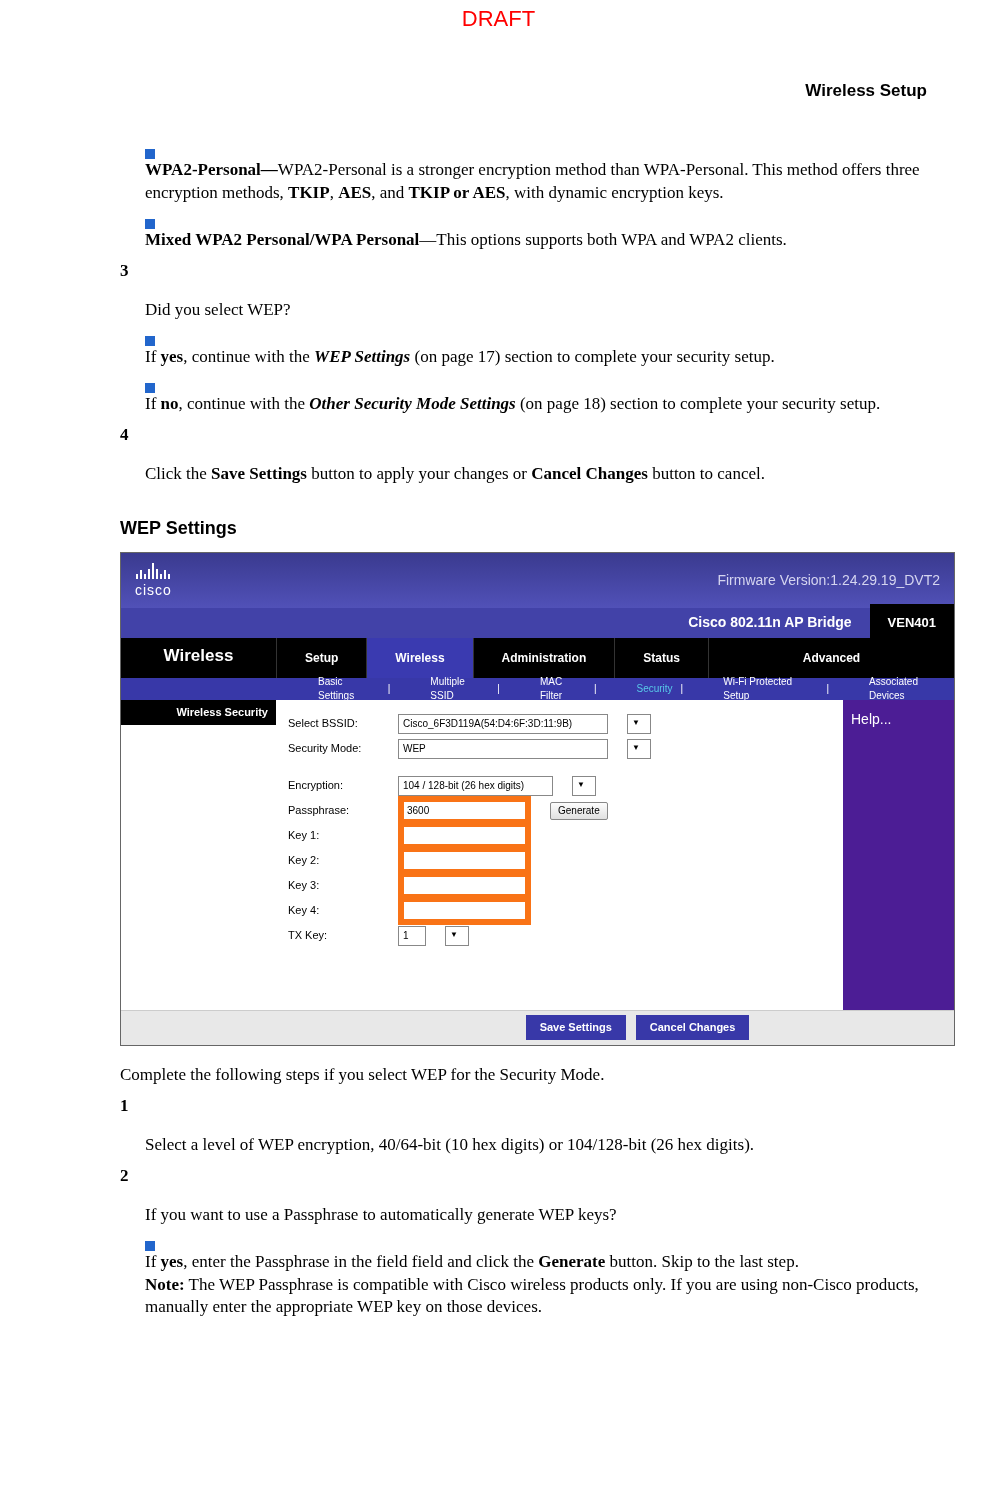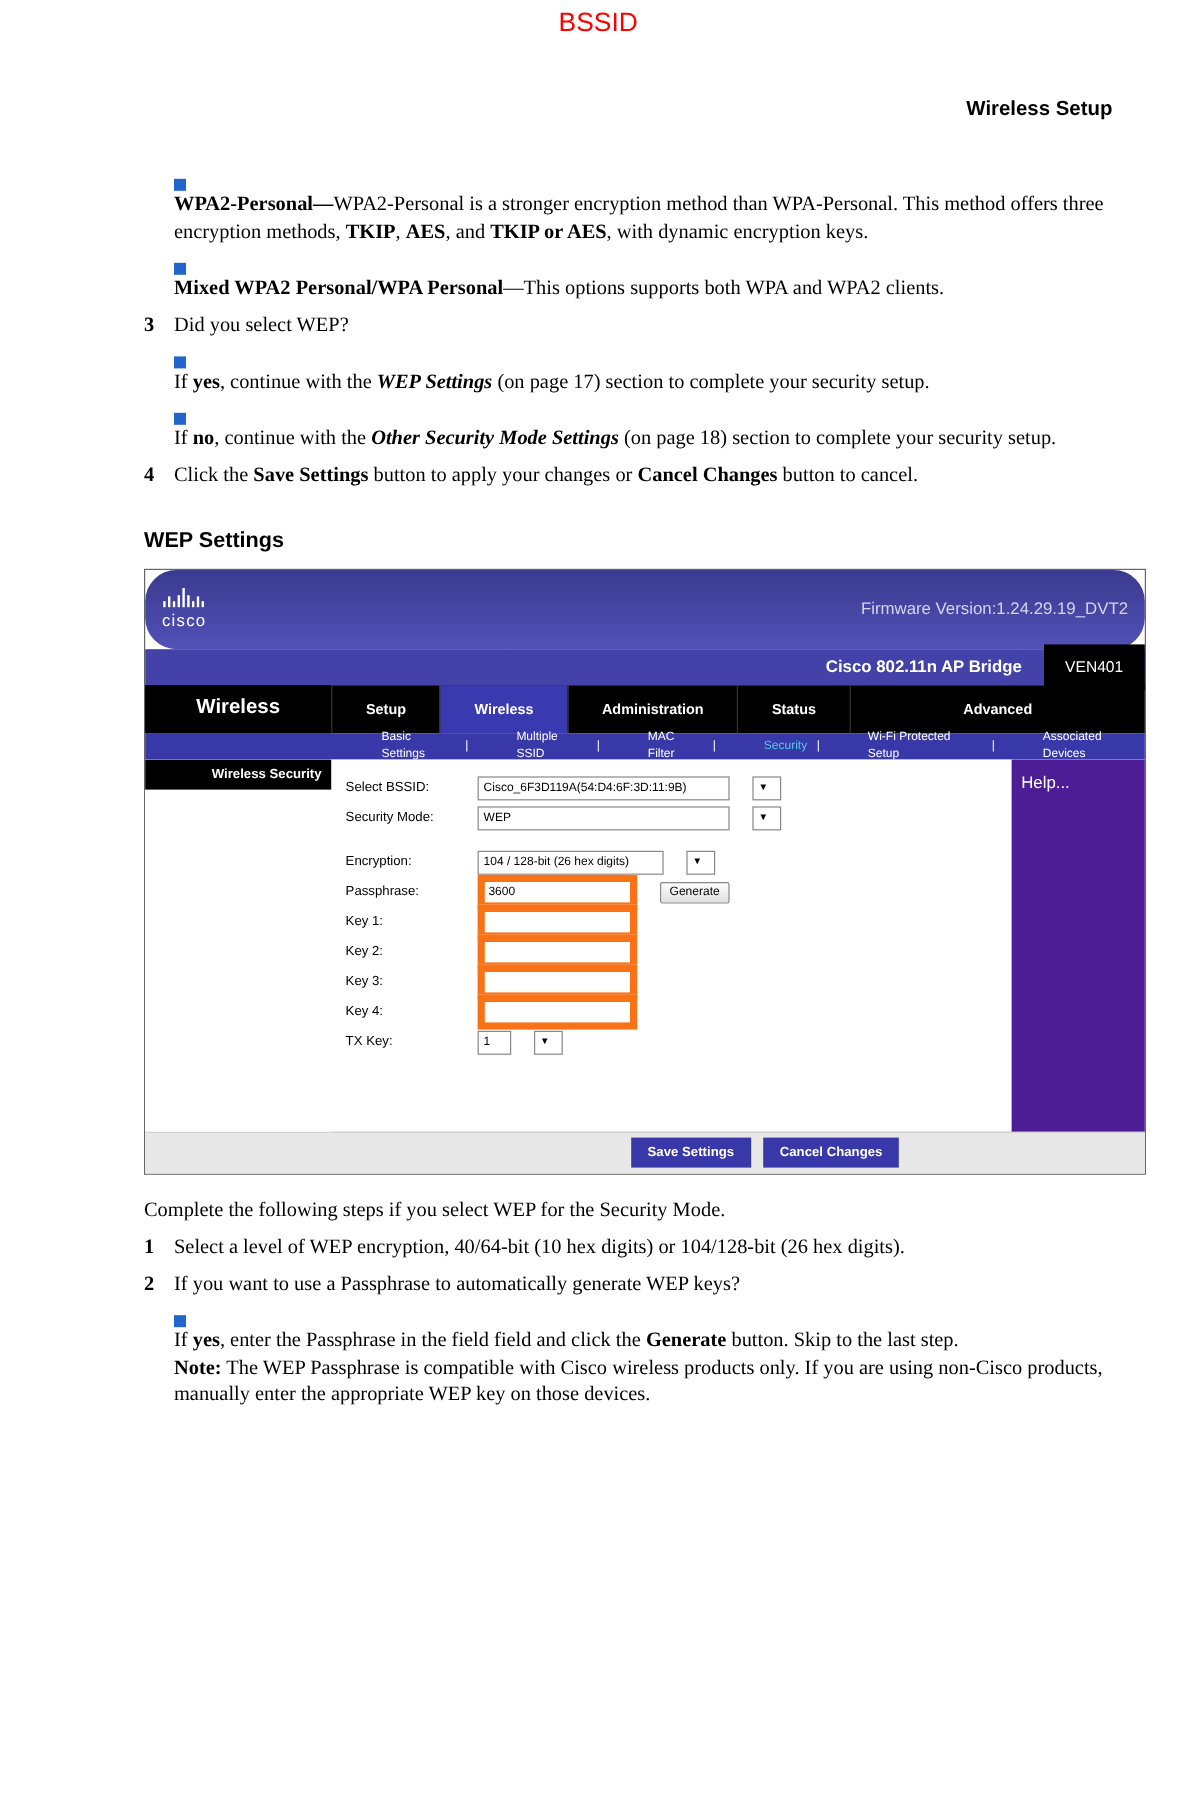--- a/index.html
+++ b/index.html
@@ -48,21 +48,21 @@
     flex: 0 0 auto;
     width: 10px;
     height: 10px;
     background: #2266cc;
     margin-top: 6px;
     margin-right: 18px;
   }
   .bullet-text { flex: 1; }
   .num-item { display: flex; margin-bottom: 8px; }
   .num { flex: 0 0 25px; font-weight: bold; }
-  .num-text { flex: 1; }
+  .num-text { flex: 1; margin-top: 39px; }
   .bold { font-weight: bold; }
   .italic-bold { font-style: italic; font-weight: bold; }
   .section-heading {
     font-family: Arial, sans-serif;
     font-weight: bold;
     font-size: 18px;
     margin-top: 30px;
     margin-bottom: 12px;
   }
 
@@ -71,26 +71,25 @@
     width: 833px;
     border: 1px solid #666;
     font-family: Arial, sans-serif;
     font-size: 11px;
     color: #fff;
     background: #fff;
     margin-bottom: 18px;
   }
   .ss-top {
     background: linear-gradient(#3a3a8f, #5151b8);
-    height: 66px;
+    height: 55px;
     display: flex;
     align-items: center;
     justify-content: space-between;
     padding: 0 14px;
-    border-radius: 26px;
   }
   .cisco-logo {
     display: flex;
     flex-direction: column;
     align-items: center;
     color: #fff;
   }
   .cisco-bars {
     display: flex;
     align-items: flex-end;
@@ -102,21 +101,21 @@
   .cisco-text { font-size: 14px; letter-spacing: 1px; }
   .fw { font-size: 14px; color: #d5d5f0; white-space: nowrap; }
   .ss-title {
     background: #4242a8;
     height: 30px;
     display: flex;
     justify-content: flex-end;
     align-items: center;
   }
   .title-part { padding: 0 18px; font-weight: bold; font-size: 14px; color: #fff; }
-  .title-model { background: #000; height: 30px; line-height: 30px; padding: 4px 18px; font-weight: normal; font-size: 13px; }
+  .title-model { background: #000; height: 30px; line-height: 30px; padding: 4px 18px; font-weight: bold; font-size: 13px; }
   .ss-nav {
     background: #000;
     height: 40px;
     display: flex;
     align-items: stretch;
   }
   .nav-left {
     width: 155px;
     background: #000;
     color: #fff;
@@ -207,21 +206,21 @@
     display: flex;
     justify-content: space-between;
     font-family: Arial, sans-serif;
     font-size: 14px;
   }
 </style>
 </head>
 <body>
 
 <div class="page">
-  <div class="draft">BSSID</div>
+  <div class="draft">DRAFT</div>
   <div class="header-right">Wireless Setup</div>
 
   <div class="content">
 
     <div class="bullet-item">
       <div class="bullet-square"></div>
       <div class="bullet-text">
         <span class="bold">WPA2-Personal—</span><span>WPA2-Personal is a stronger encryption method than WPA-Personal. This method offers three encryption methods, </span><span class="bold">TKIP</span><span>, </span><span class="bold">AES</span><span>, and </span><span class="bold">TKIP or AES</span><span>, with dynamic encryption keys.</span>
       </div>
     </div>

